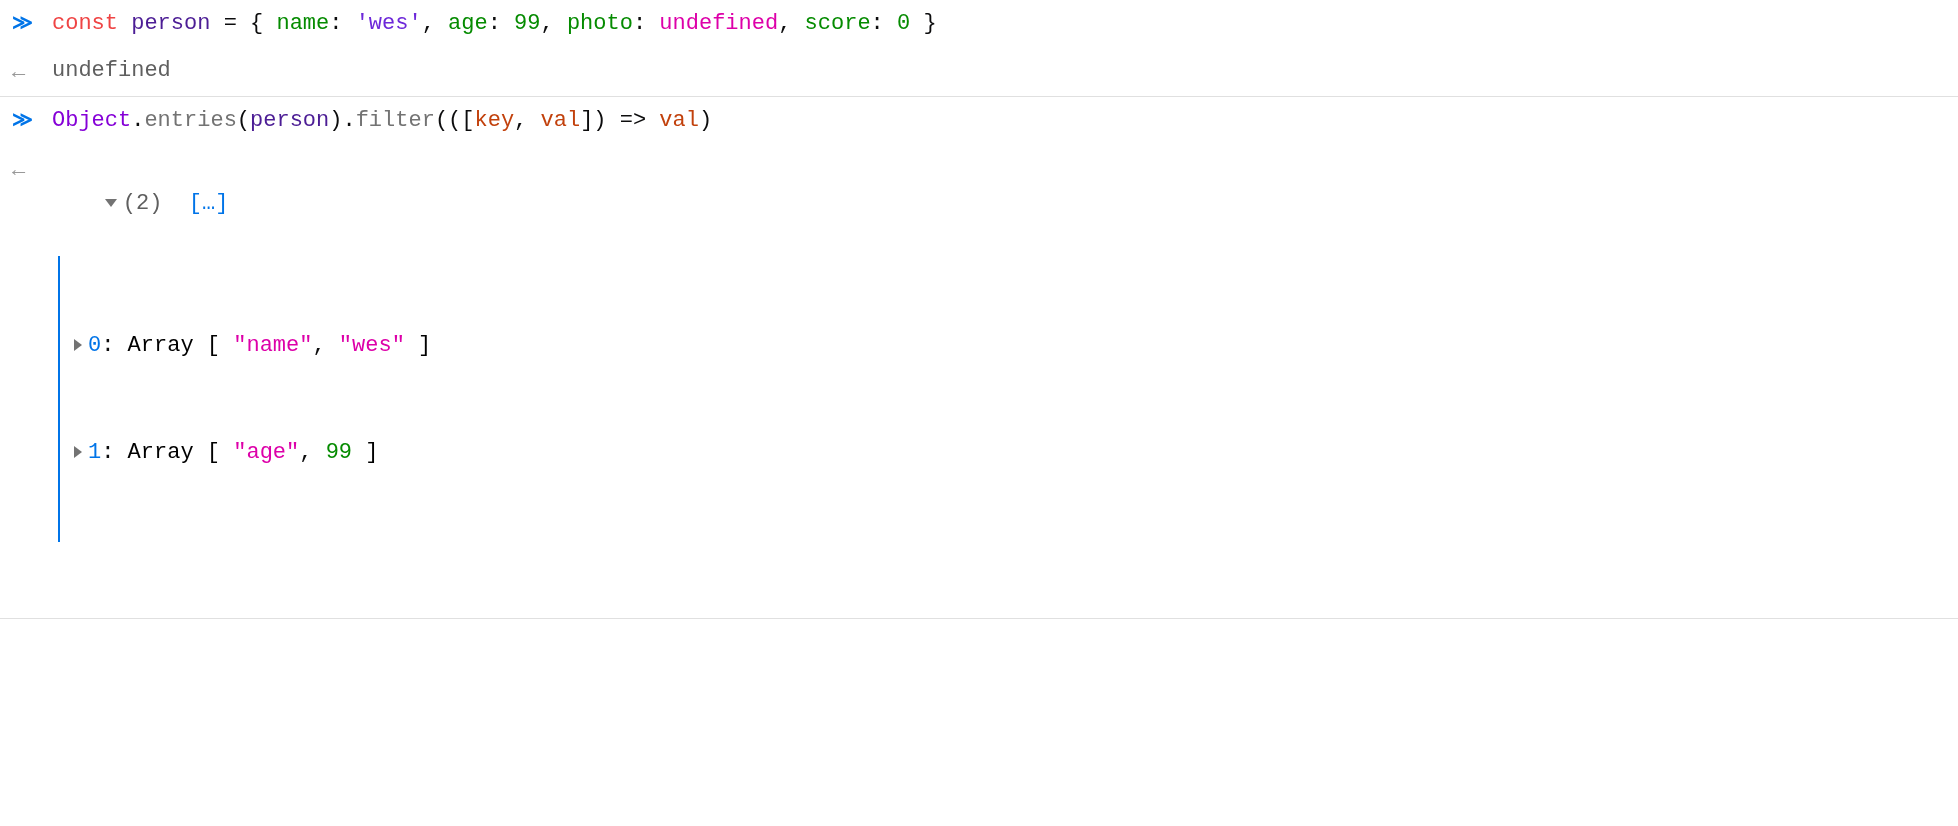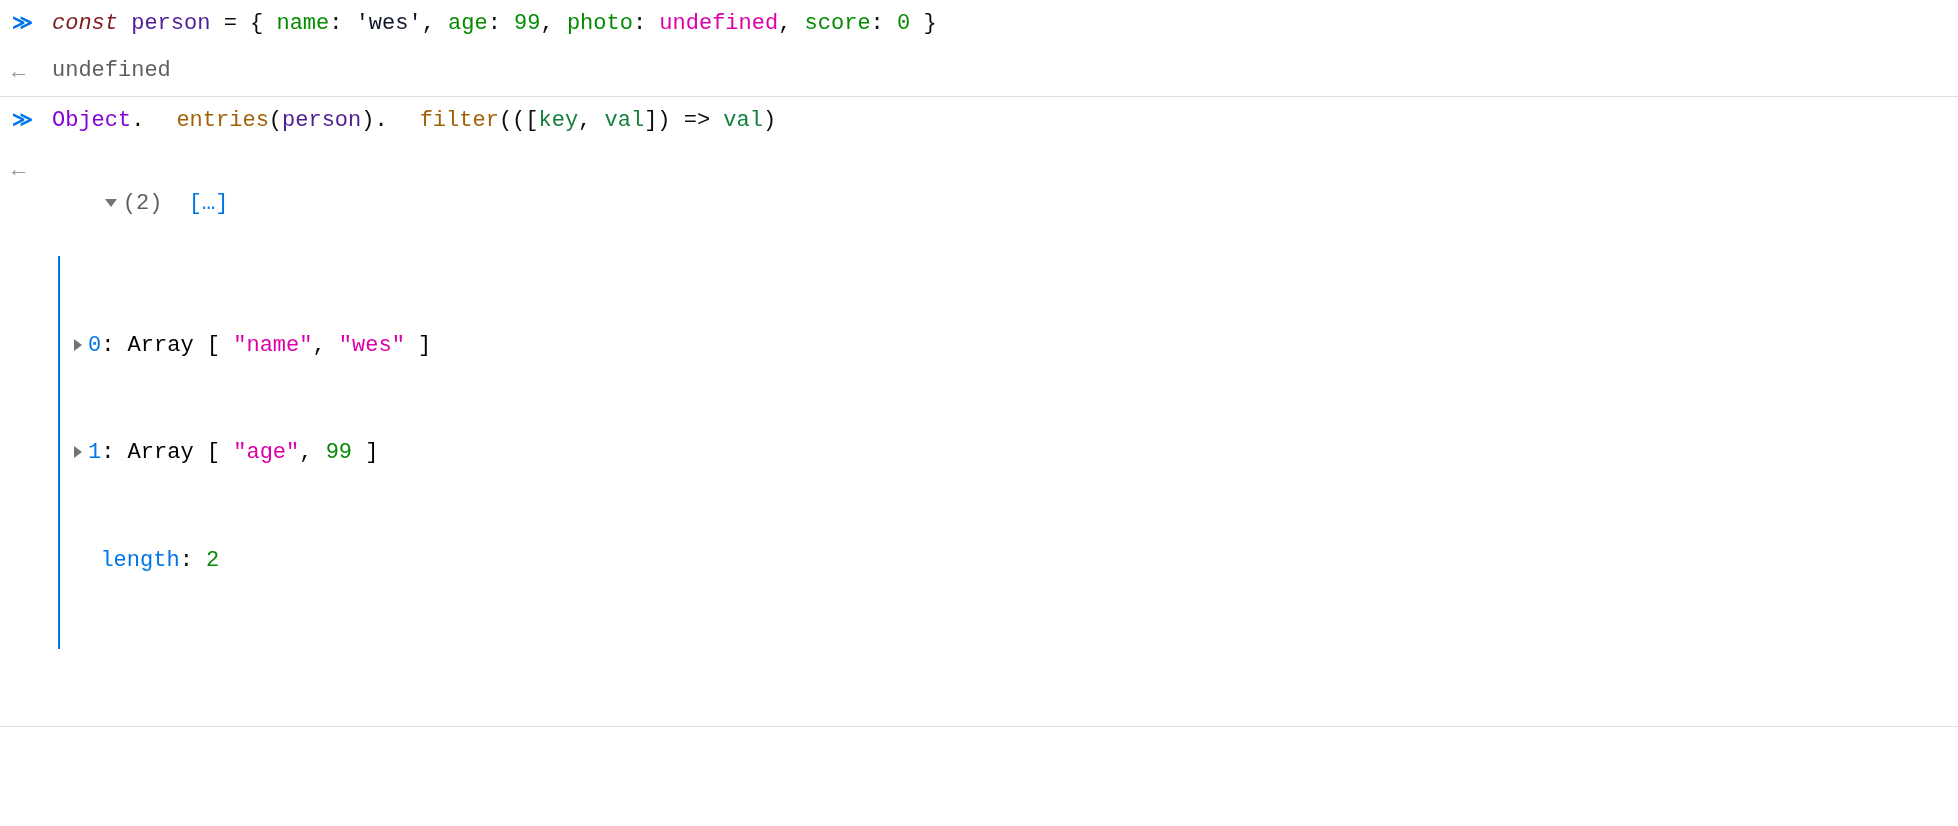--- a/index.html
+++ b/index.html
@@ -27,25 +27,25 @@
     justify-content: flex-start;
     padding-top: 2px;
   }
   .content {
     flex: 1;
     white-space: pre-wrap;
     word-break: break-word;
   }
   .input-icon { color: #0074e8; font-weight: bold; font-size: 20px; }
   .output-icon { color: #999; font-weight: normal; font-size: 22px; }
-  .kw { color: #7f1d1d; font-style: italic; }         
+  .kw { color: #ef4444; }         
   .var { color: #8500d7; text-align: center; }        
   .prop { color: #4c1d95; }       
-  .method { color: #a16207; margin-left: 32px; }    
-  .str { color: #0f172a; }       
+  .method { color: #737373; }    
+  .str { color: #6d28d9; }       
   .num { color: #058b00; }      
   .undef2 { color: #dd00a9; }     
   .punct { color: #0c0c0d; }
   .op { color: #0c0c0d; }
   .out-gray { color: #5f5f5f; }
   .out-blue { color: #0074e8; }
   .out-str { color: #dd00a9; }
   .out-num { color: #058b00; }
   .out-type { color: #000000; }
   .twisty {
@@ -60,21 +60,21 @@
     border-top: 8px solid #737373;
   }
   .twisty-right {
     border-top: 6px solid transparent;
     border-bottom: 6px solid transparent;
     border-left: 8px solid #737373;
   }
   .tree { padding-left: 14px; border-left: 2px solid #0074e8; margin-left: 6px; }
   .tree-line { padding: 1px 0; }
   .arrow-op { color: #0c0c0d; }
-  .cb { color: #15803d; } 
+  .cb { color: #c2410c; } 
 </style>
 </head>
 <body>
 
 <div class="row no-border">
   <div class="gutter">
       <span class="input-icon">≫</span>
     </div>
   <div class="content"><span class="kw">const</span> <span class="prop">person</span><span class="op"> = </span><span class="punct">{ </span><span class="prop" style="color:#058b00">name</span><span class="punct">: </span><span class="str">'wes'</span><span class="punct">, </span><span style="color:#058b00">age</span><span class="punct">: </span><span class="num">99</span><span class="punct">, </span><span style="color:#058b00">photo</span><span class="punct">: </span><span class="undef2">undefined</span><span class="punct">, </span><span style="color:#058b00">score</span><span class="punct">: </span><span class="num">0</span><span class="punct"> }</span></div>
 </div>
@@ -95,16 +95,15 @@
 
 <div class="row">
   <div class="gutter">
       <span class="output-icon">←</span>
     </div>
   <div class="content">
     <span class="twisty twisty-down"></span><span class="out-gray">(2)</span>  <span class="out-blue">[…]</span>
     <div class="tree">
       <div class="tree-line"><span class="twisty twisty-right"></span><span class="out-blue">0</span><span>: </span><span class="out-type">Array [ </span><span class="out-str">"name"</span><span>, </span><span class="out-str">"wes"</span><span class="out-type"> ]</span></div>
       <div class="tree-line"><span class="twisty twisty-right"></span><span class="out-blue">1</span><span>: </span><span class="out-type">Array [ </span><span class="out-str">"age"</span><span>, </span><span class="out-num">99</span><span class="out-type"> ]</span></div>
-      <div class="tree-line">&nbsp;&nbsp;<span class="out-blue">length</span><span>: </span><span class="out-num">2</span></div>
     </div>
   </div>
 </div>
 
 </body></html>

